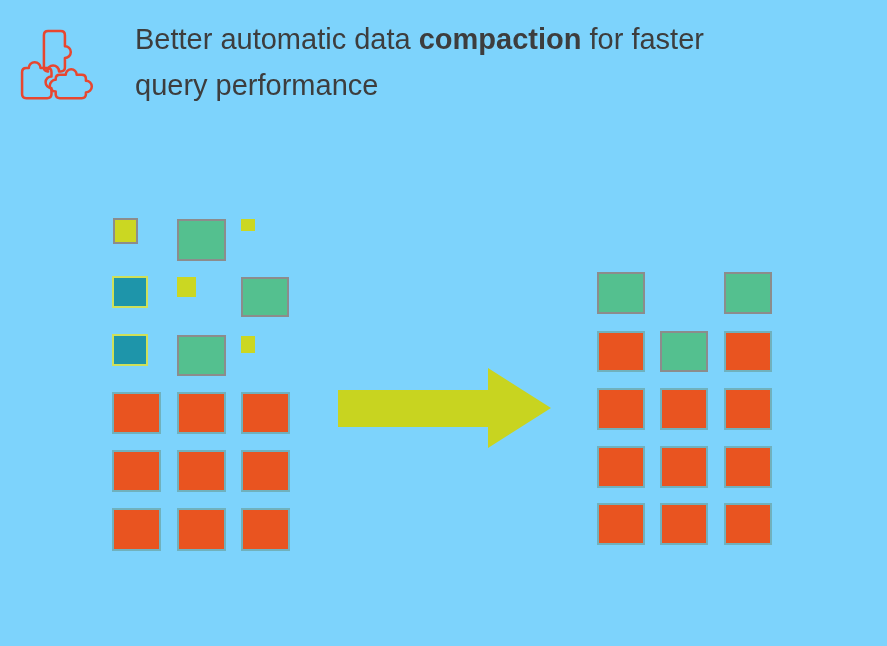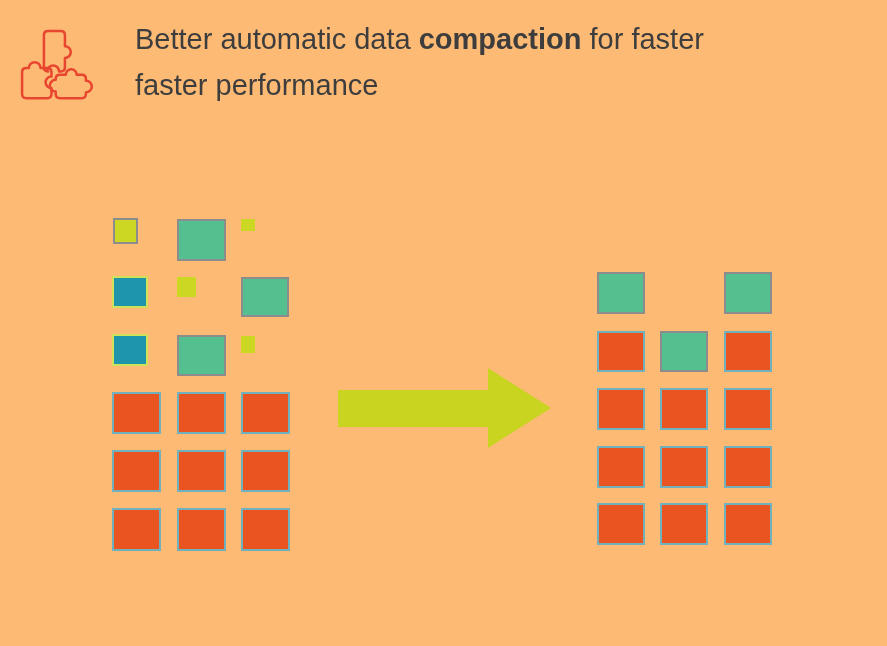--- a/index.html
+++ b/index.html
@@ -4,21 +4,21 @@
 <style>
   html, body {
     margin: 0;
     padding: 0;
     background: #ffffff;
   }
   .slide {
     position: relative;
     width: 887px;
     height: 646px;
-    background: #fdba74;
+    background: #7dd3fc;
     overflow: hidden;
     font-family: "Liberation Sans", sans-serif;
   }
   .logo {
     position: absolute;
     left: 12px;
     top: 19px;
     width: 84px;
     height: 88px;
   }
@@ -64,21 +64,21 @@
   <svg class="logo" viewBox="0 0 100 100">
     <g fill="none" stroke-width="3" stroke-linejoin="round" stroke-linecap="round" style="stroke: rgb(232, 70, 47);">
       <path d="M 43 12 L 58 12 Q 63 12 63 17 L 63 30 a 7 7 0 1 1 0 14 L 63 55 Q 63 60 58 60 L 56 60 a 7 7 0 1 0 -14 0 L 43 60 Q 38 60 38 55 L 38 17 Q 38 12 43 12 Z"></path>
       <path d="M 17 56 L 20 56 a 7 7 0 1 1 14 0 L 42 56 Q 47 56 47 61 L 47 66 a 7 7 0 1 0 0 14 L 47 87 Q 47 92 42 92 L 17 92 Q 12 92 12 87 L 12 61 Q 12 56 17 56 Z"></path>
       <path d="M 57 64 L 64 64 a 6.5 6.5 0 1 1 13 0 L 83 64 Q 88 64 88 69 L 88 71 a 7 7 0 1 1 0 14 L 88 87 Q 88 92 83 92 L 57 92 Q 52 92 52 87 L 52 84 a 7 7 0 1 1 0 -14 L 52 69 Q 52 64 57 64 Z"></path>
     </g>
   </svg>
 
   <div class="title" style="color: rgb(61, 61, 61);">
     <div><span>Better automatic data </span><span class="bold">compaction</span><span> for faster</span></div>
-    <div>faster performance</div>
+    <div>query performance</div>
   </div>
 
   <div class="diagram">
 
     <div class="cluster">
         <div class="block" style="left: 113px; top: 218px; width: 25px; height: 26px; background: rgb(203, 215, 34); border: 2px solid rgb(140, 140, 140);"></div>
         <div class="block" style="left: 177px; top: 219px; width: 49px; height: 42px; background: rgb(84, 192, 143); border: 2px solid rgb(140, 140, 140);"></div>
         <div class="block" style="left: 241px; top: 219px; width: 14px; height: 12px; background: rgb(203, 215, 34); border: none;"></div>
         <div class="block" style="left: 112px; top: 276px; width: 36px; height: 32px; background: rgb(30, 149, 170); border: 2px solid rgb(207, 224, 90);"></div>
         <div class="block" style="left: 177px; top: 277px; width: 19px; height: 20px; background: rgb(203, 215, 34); border: none;"></div>

